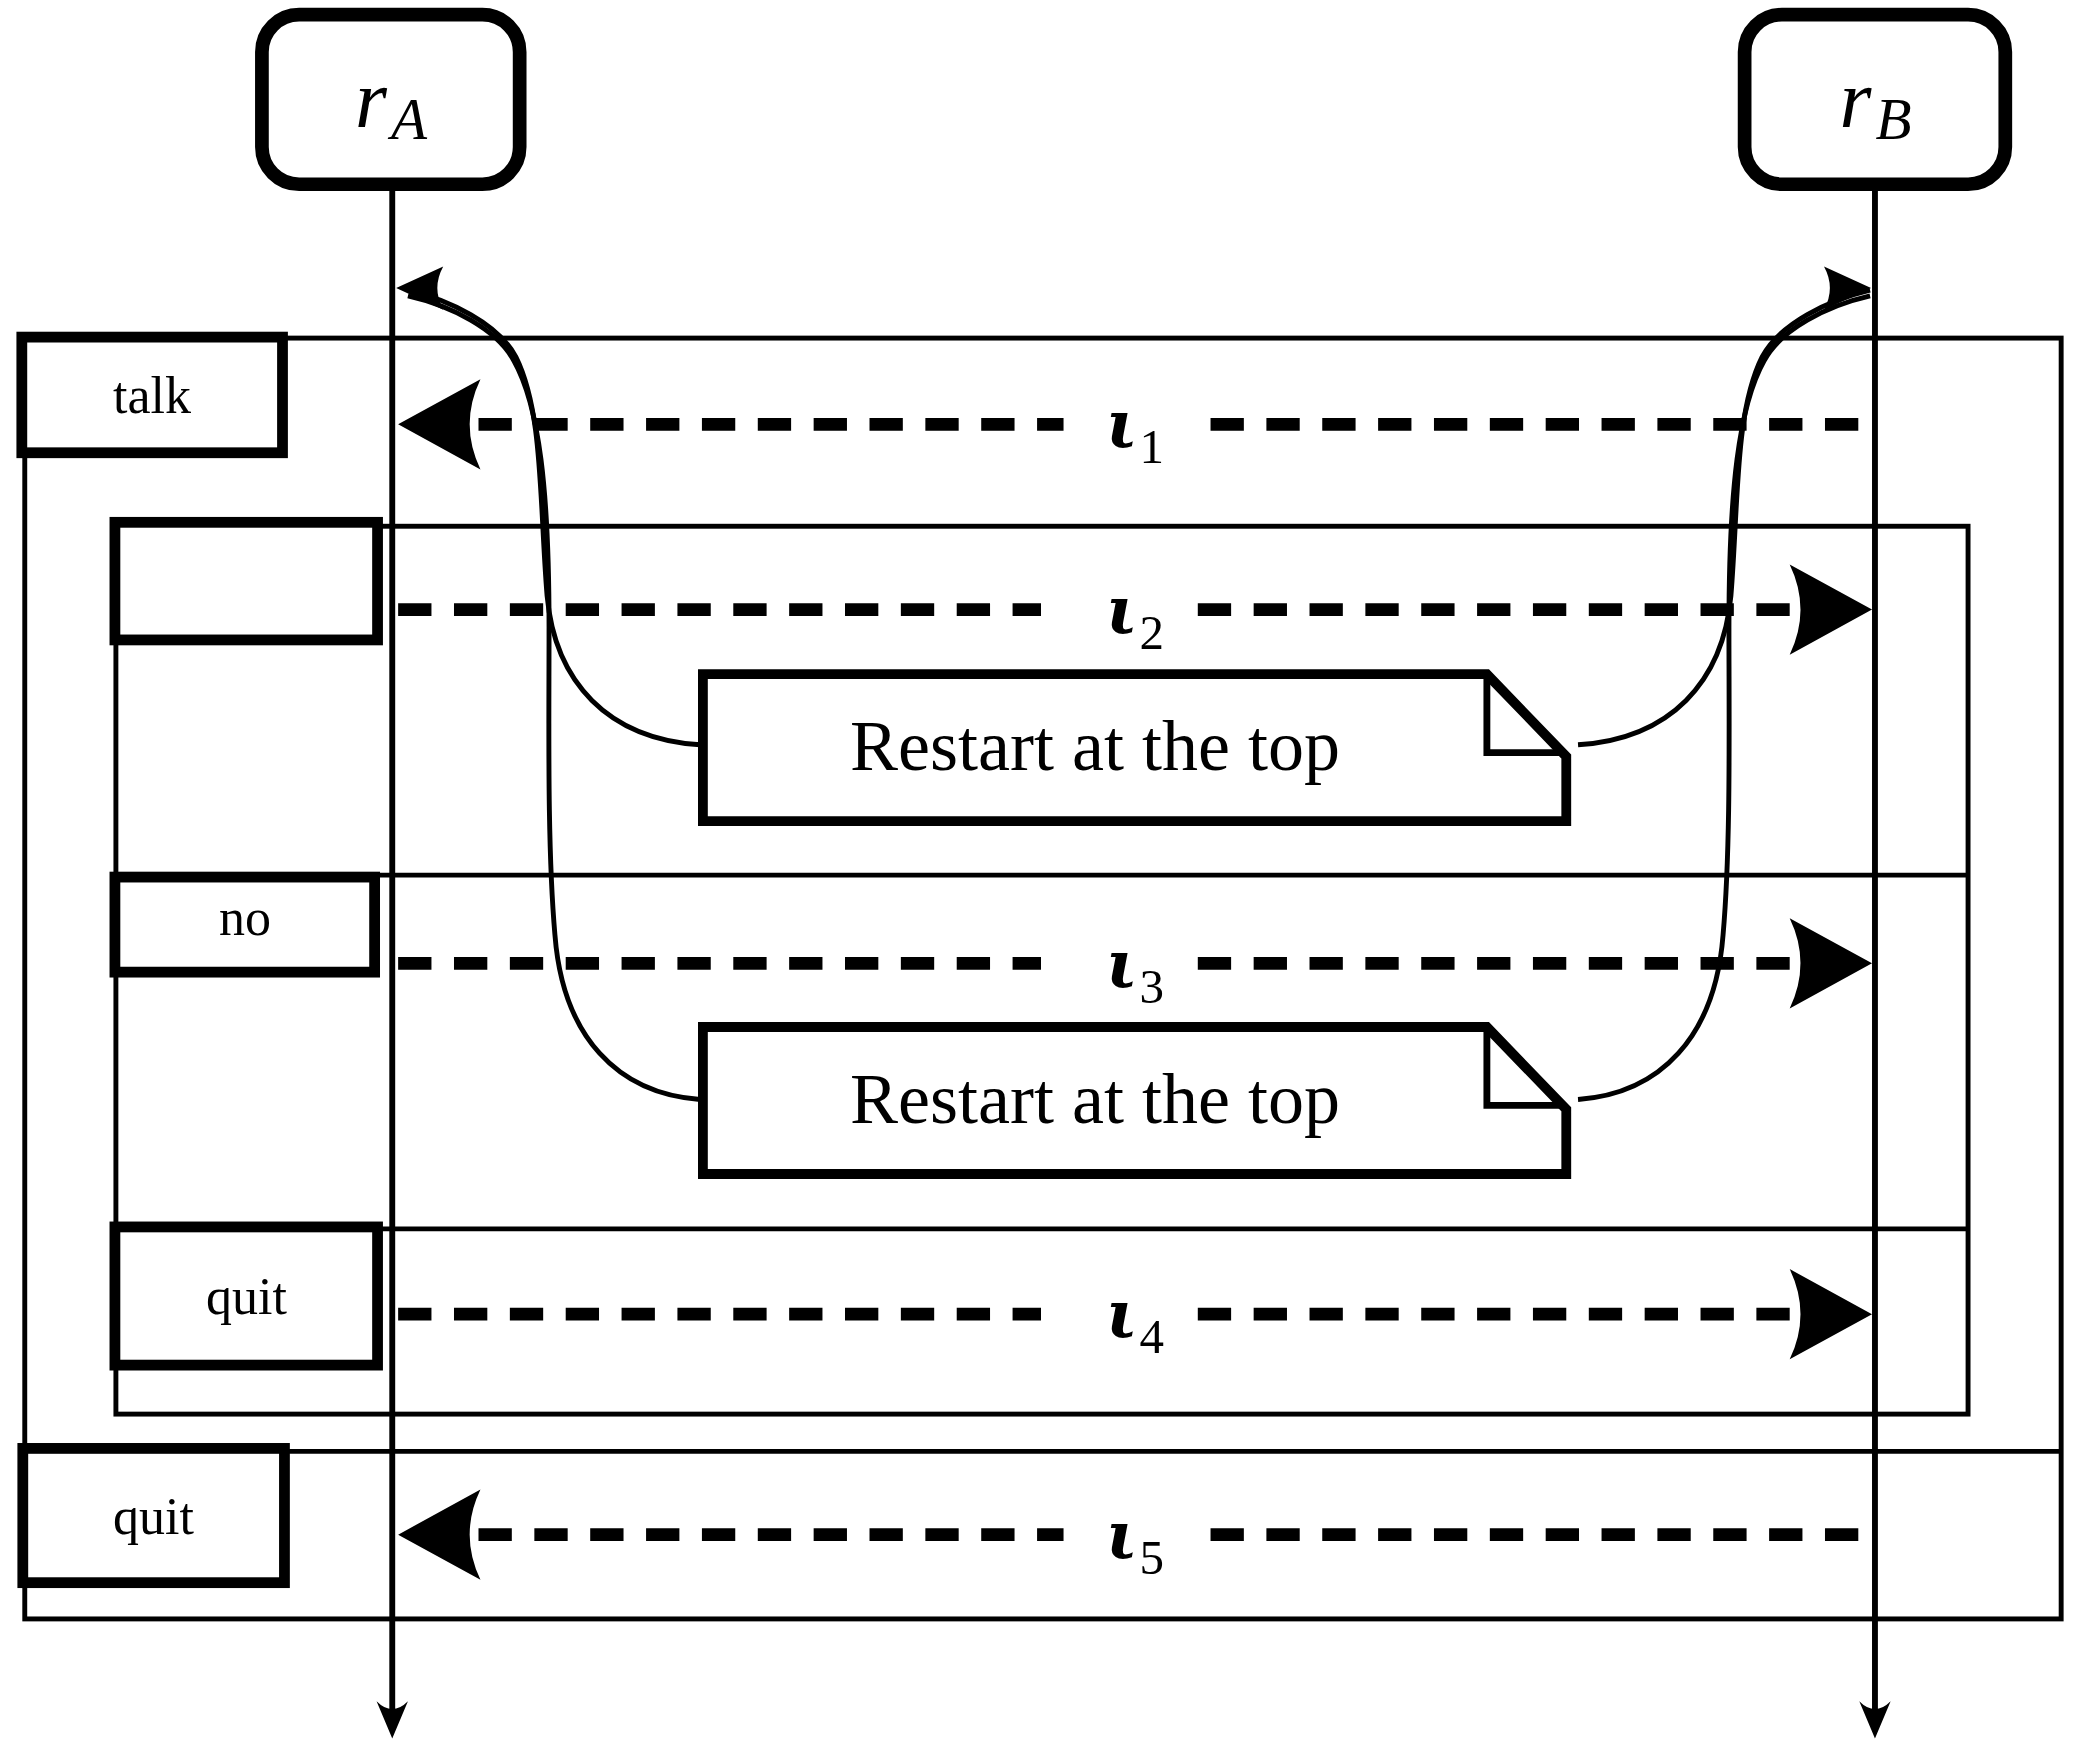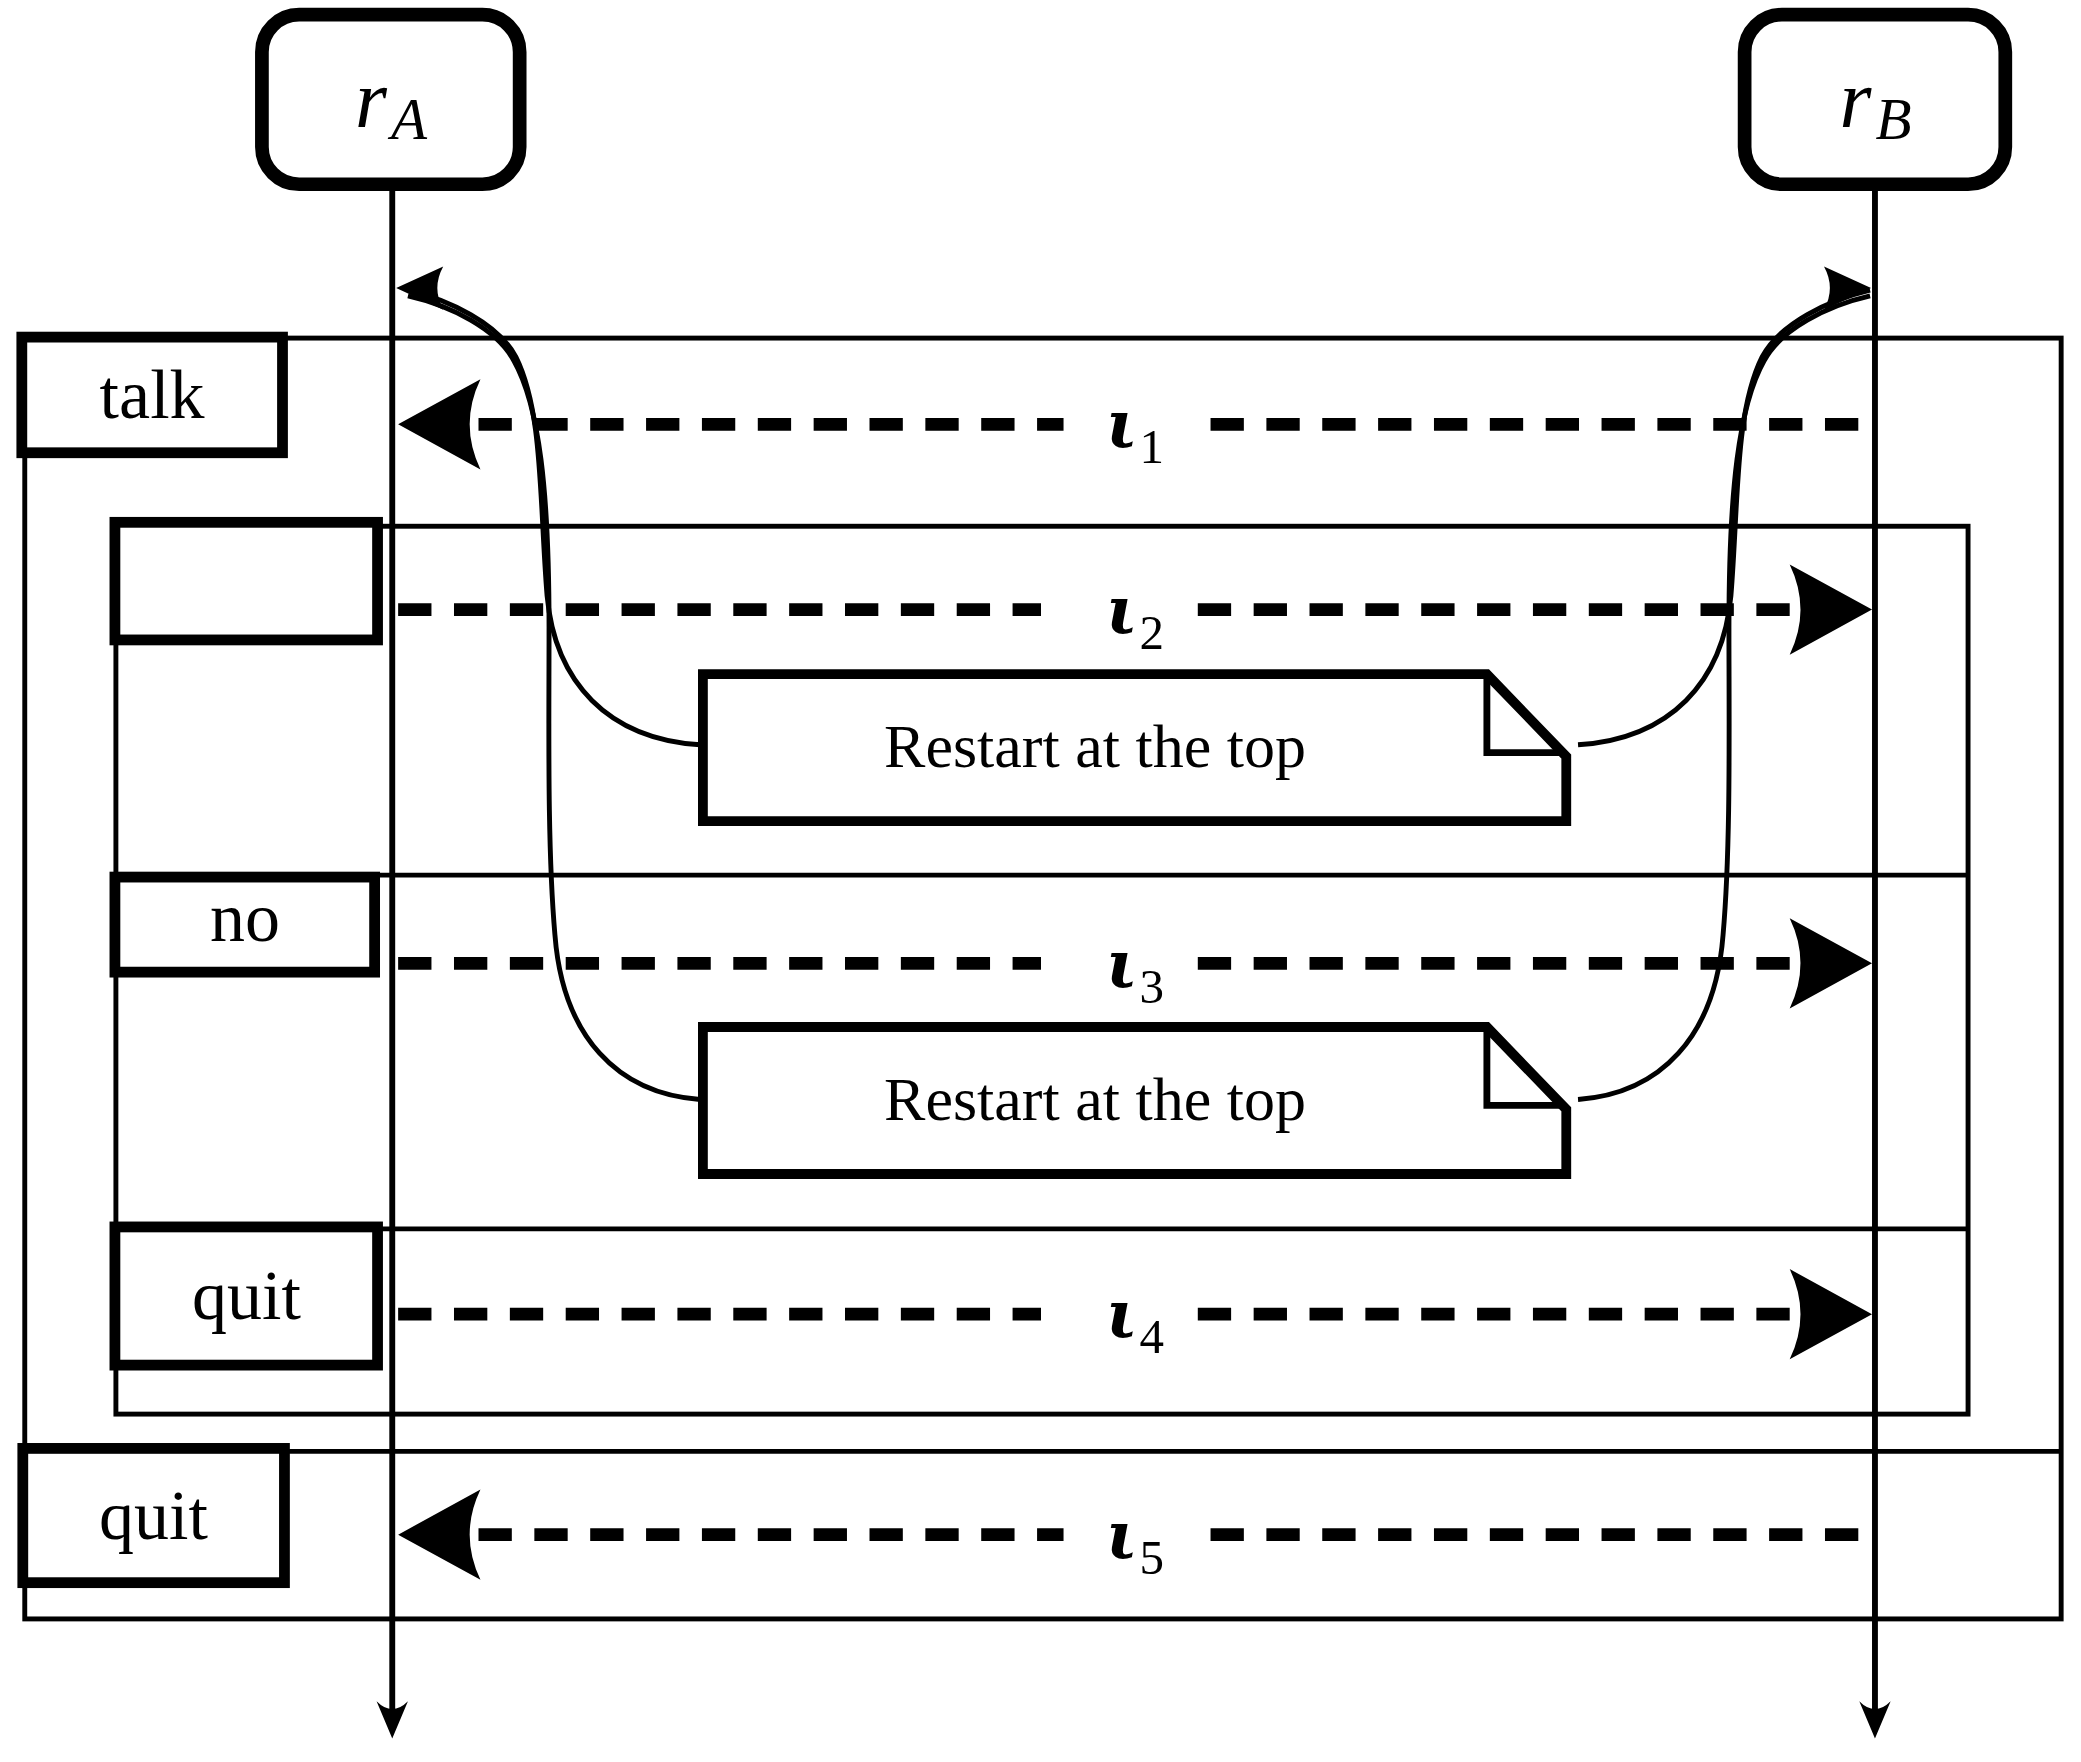--- a/index.html
+++ b/index.html
@@ -12,22 +12,22 @@
     overflow:hidden;
   }
   svg.layer{position:absolute;left:0;top:0;}
   .lbl{
     position:absolute;
     display:flex;align-items:center;justify-content:center;
     color:#000;white-space:nowrap;
   }
   .participant-lbl{font-size:82px;font-style:italic;}
   .participant-lbl .psub{font-size:59px;font-style:italic;transform:translateY(19.6px);margin-left:3.9px;}
-  .tab-lbl{font-size:70px;}
-  .note-lbl{font-size:62px;}
+  .tab-lbl{font-size:52px;}
+  .note-lbl{font-size:72px;}
   .iota-lbl{font-size:65px;font-style:italic;font-weight:600;
             font-family:"DejaVu Serif","Liberation Serif",serif;}
   .iota-lbl .isub{font-size:49px;font-style:normal;font-weight:400;
             font-family:"Liberation Serif",serif;transform:translateY(21.6px);margin-left:2px;}
 </style>
 </head>
 <body>
 
 <div class="canvas">
 

